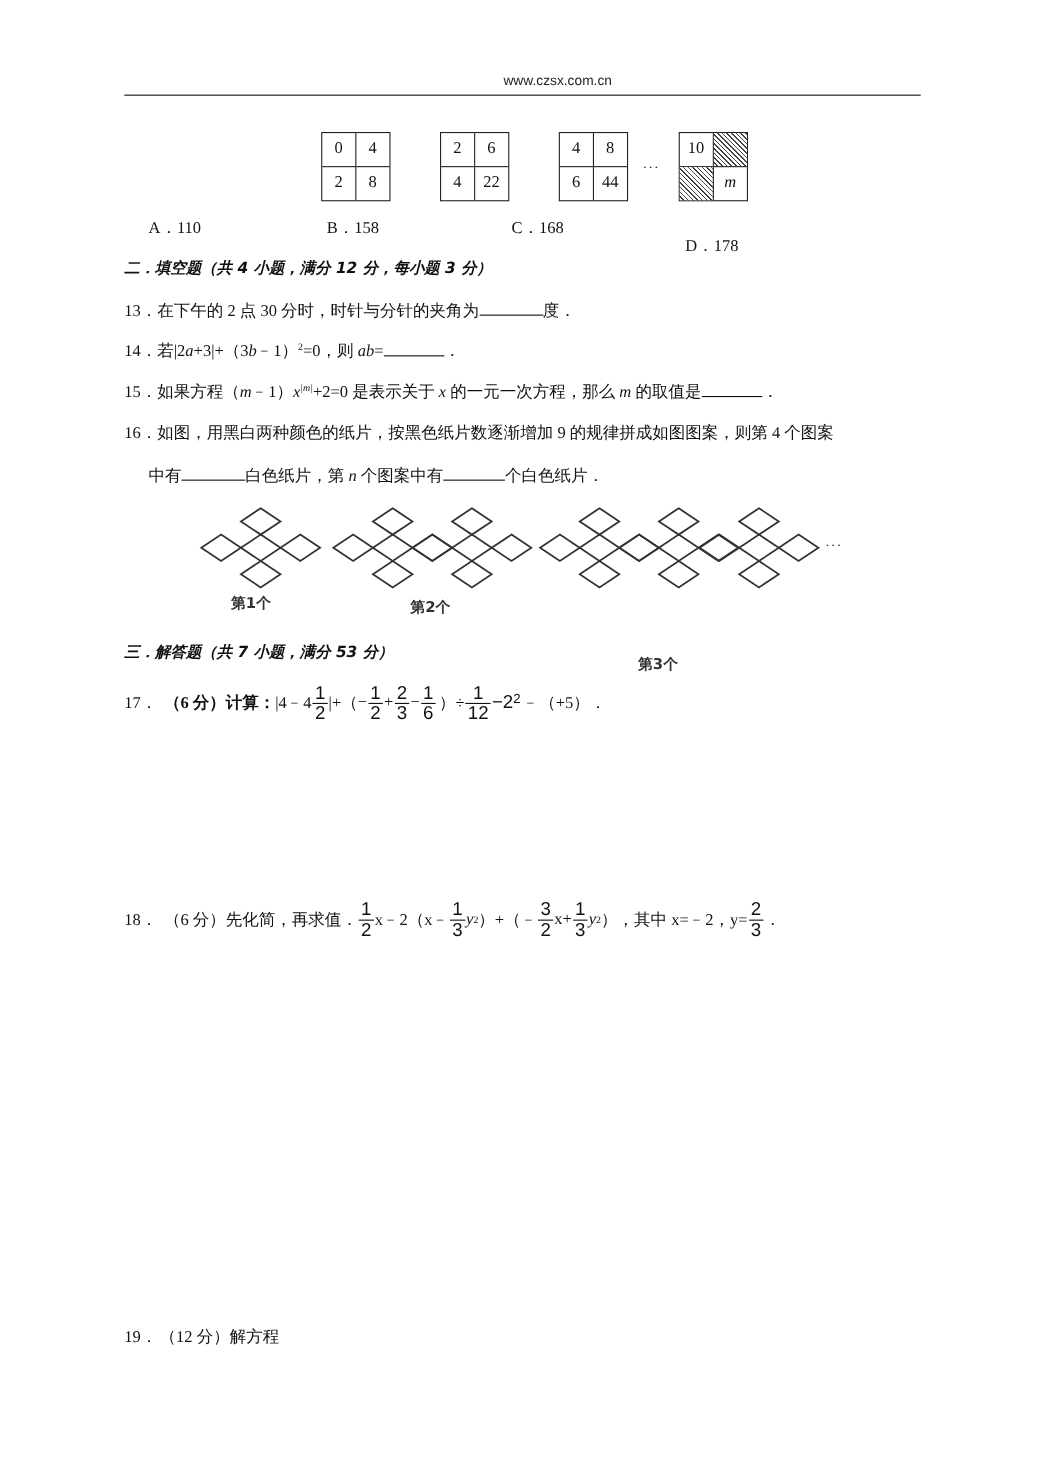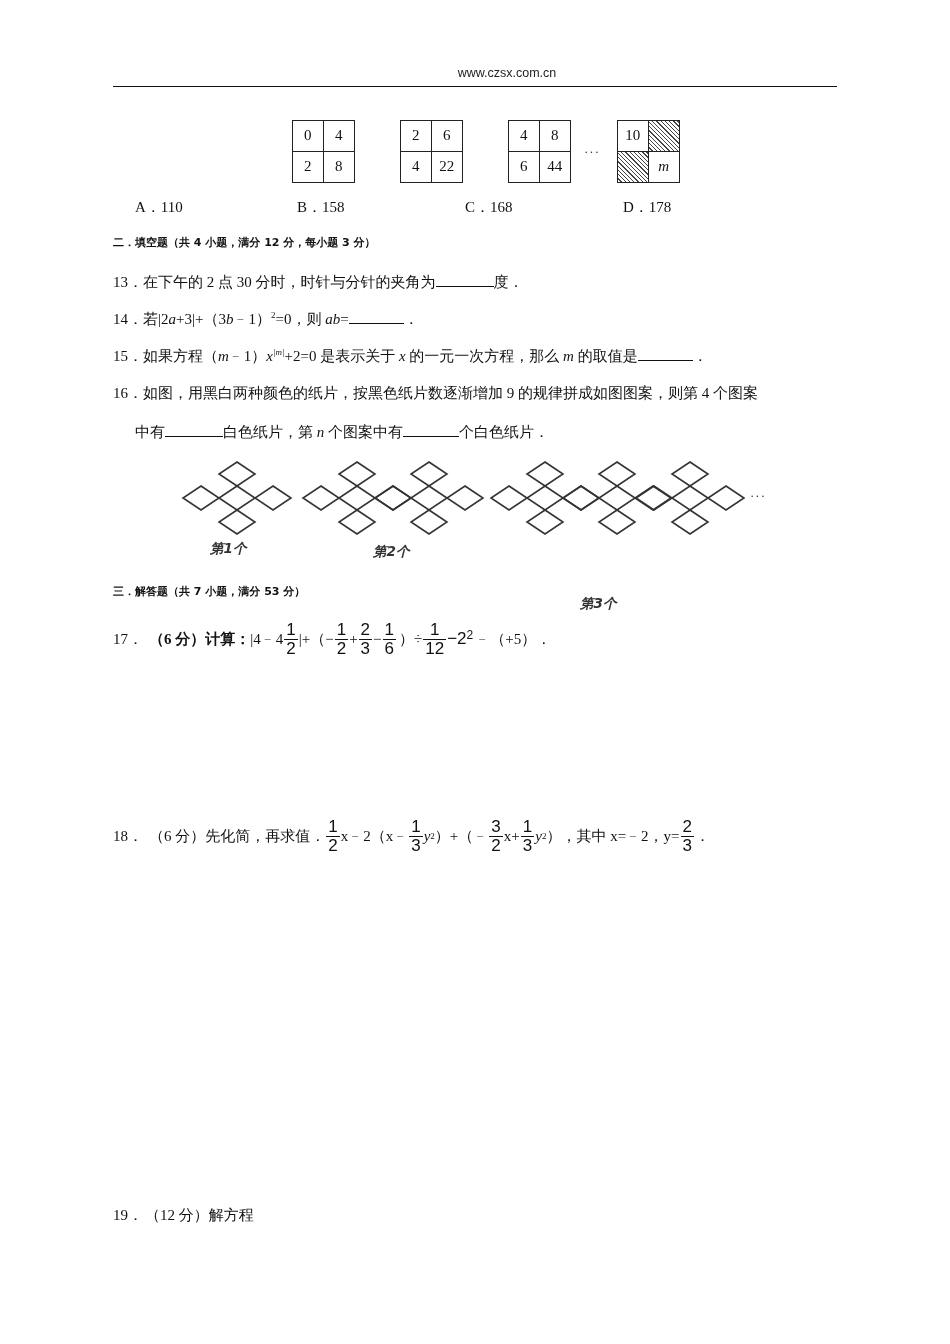--- a/index.html
+++ b/index.html
@@ -14,29 +14,29 @@
               display:grid; grid-template-columns:1fr 1fr; grid-template-rows:1fr 1fr; }
   .cell { display:flex; align-items:center; justify-content:center; font-size:15px;
           font-family:"Liberation Serif",serif; }
   .cell.r { border-right:1.5px solid #222; }
   .cell.b { border-bottom:1.5px solid #222; }
   .cell.hatch { background: repeating-linear-gradient(45deg, #fff 0 2px, #444 2px 3px); }
   .cell.italic { font-style:italic; }
   .ellipsis { font-size:13px; color:#333; letter-spacing:1px; }
 
   .opt { font-size:15px; top:198px; }
-  .sec-title { font-family:"DejaVu Sans","Liberation Sans",sans-serif; font-weight:bold; font-size:11px; }
+  .sec-title { font-family:"DejaVu Sans","Liberation Sans",sans-serif; font-weight:bold; font-size:14px;font-style:italic; }
   .q { font-size:15px; white-space:nowrap; }
   .blank { display:inline-block; border-bottom:1px solid #111; height:14px; vertical-align:baseline; }
   sup.small { font-size:9px; }
   .frac { display:inline-flex; flex-direction:column; align-items:center; vertical-align:middle;
           font-family:"Liberation Sans","DejaVu Sans",sans-serif; font-size:17px; line-height:1.05; margin:0 1px; }
   .frac .num { padding:0 2px; }
   .frac .den { border-top:1.2px solid #111; padding:0 2px; }
-  .pat-label { font-family:"DejaVu Sans",sans-serif; font-size:13.5px; font-weight:bold; color:#333;font-style:italic; }
+  .pat-label { font-family:"DejaVu Sans",sans-serif; font-size:13.5px; font-weight:bold; color:#333; }
   svg.diamonds { position:absolute; left:0; top:0; }
 </style>
 </head>
 <body>
 
 <div class="abs header-url">www.czsx.com.cn</div>
 <div class="abs header-rule"></div>
 
 <div class="abs grid-box" style="left:292px;top:120px;">
   <div class="cell r b">0</div>
@@ -60,21 +60,21 @@
 <div class="abs grid-box" style="left:617px;top:120px;">
   <div class="cell r b">10</div>
   <div class="cell b hatch"></div>
   <div class="cell r hatch"></div>
   <div class="cell italic">m</div>
 </div>
 
 <div class="abs opt" style="left:135px;">A．110</div>
 <div class="abs opt" style="left:297px;">B．158</div>
 <div class="abs opt" style="left:465px;">C．168</div>
-<div class="abs opt" style="left:623px;">D．178</div>
+<div class="abs opt" style="left:623px;margin-top:16px;">D．178</div>
 
 <div class="abs sec-title" style="left:113px;top:235px;">二．填空题（共 4 小题，满分 12 分，每小题 3 分）</div>
 
 <div class="abs q" style="left:113px;top:272px;">
   <span>13．</span><span>在下午的 2 点 30 分时，时针与分针的夹角为</span><span class="blank" style="width:58px;"></span><span>度．</span>
 </div>
 
 <div class="abs q" style="left:113px;top:309px;">
   <span>14．</span><span>若|2</span><i>a</i><span>+3|+（3</span><i>b</i><span>﹣1）</span><sup class="small">2</sup><span>=0，则 </span><i>ab</i><span>=</span><span class="blank" style="width:55px;"></span><span>．</span>
 </div>

